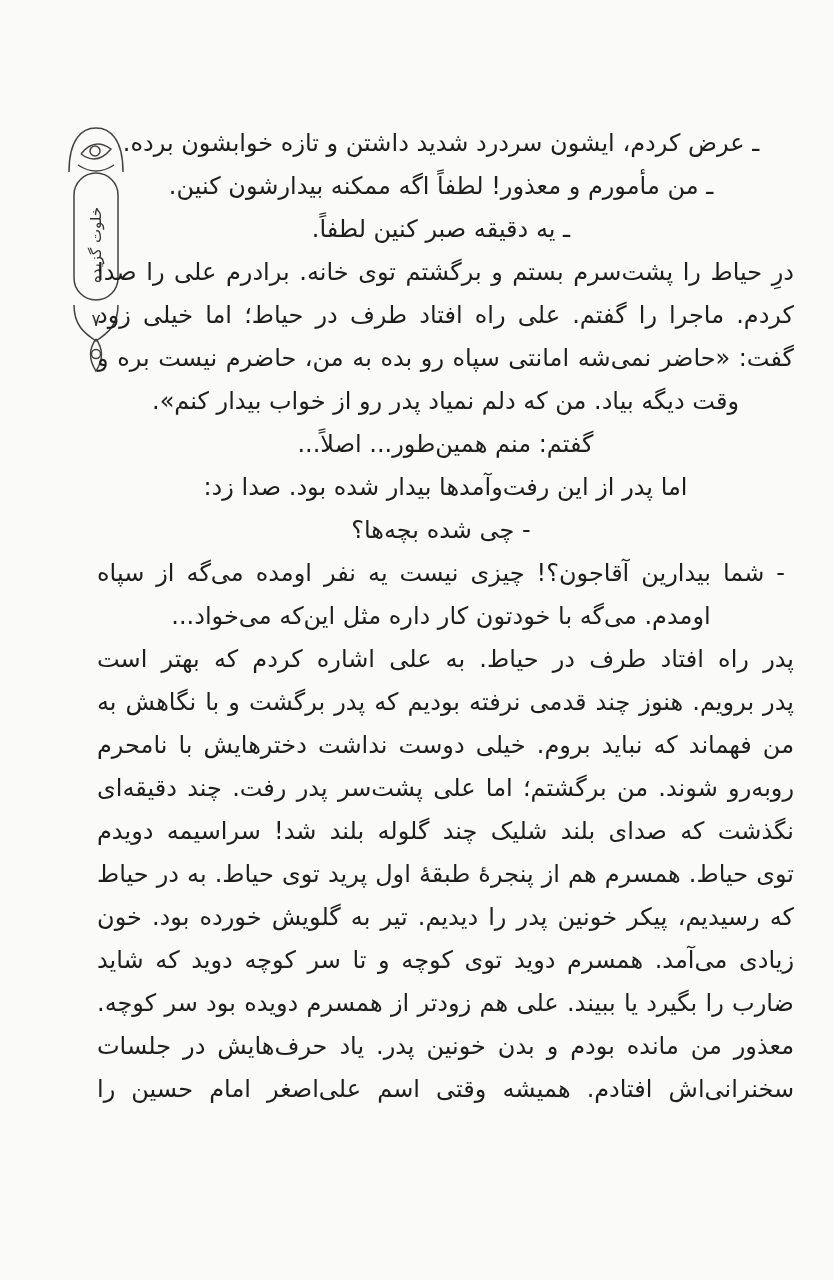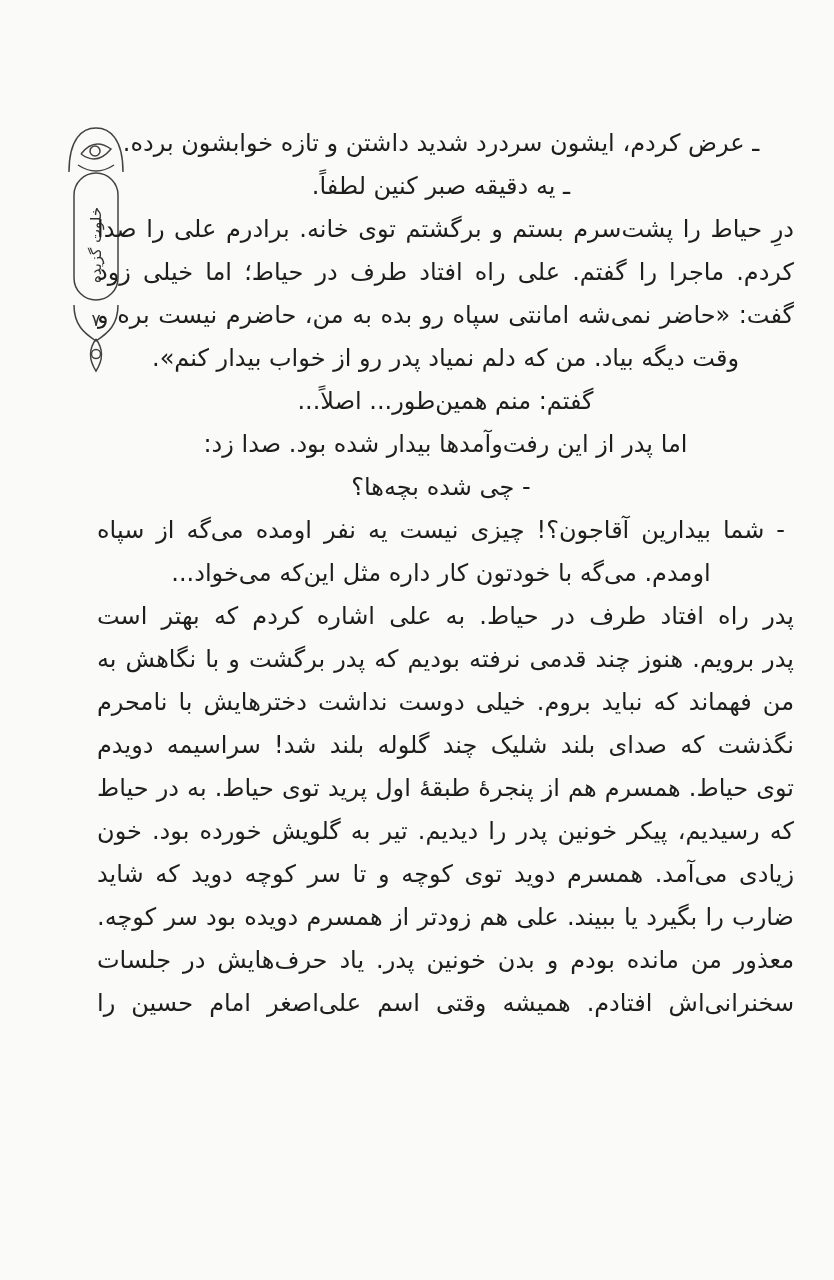--- a/index.html
+++ b/index.html
@@ -62,33 +62,35 @@
       <path d="M10,180 C10,200 20,208 32,216 C44,208 54,200 54,180"></path>
       <text class="num-text" x="32" y="201" text-anchor="middle">۷</text>
 
       <path d="M32,214 Q43,229 32,246 Q21,229 32,214"></path>
       <circle cx="32" cy="229" r="4.5"></circle>
     </svg>
   </div>
 
   <div class="text-block">
     <div class="line indent">ـ عرض کردم، ایشون سردرد شدید داشتن و تازه خوابشون برده.</div>
+    <div class="line indent">ـ من مأمورم و معذور! لطفاً اگه ممکنه بیدارشون کنین.</div>
     <div class="line indent">ـ یه دقیقه صبر کنین لطفاً.</div>
     <div class="line just">درِ حیاط را پشت‌سرم بستم و برگشتم توی خانه. برادرم علی را صدا</div>
     <div class="line just">کردم. ماجرا را گفتم. علی راه افتاد طرف در حیاط؛ اما خیلی زود برگشت.</div>
     <div class="line just">گفت: «حاضر نمی‌شه امانتی سپاه رو بده به من، حاضرم نیست بره و یه</div>
     <div class="line">وقت دیگه بیاد. من که دلم نمیاد پدر رو از خواب بیدار کنم».</div>
     <div class="line">گفتم: منم همین‌طور... اصلاً...</div>
     <div class="line">اما پدر از این رفت‌وآمدها بیدار شده بود. صدا زد:</div>
     <div class="line indent">- چی شده بچه‌ها؟</div>
     <div class="line indent just">- شما بیدارین آقاجون؟! چیزی نیست یه نفر اومده می‌گه از سپاه</div>
     <div class="line indent">اومدم. می‌گه با خودتون کار داره مثل این‌که می‌خواد...</div>
     <div class="line just">پدر راه افتاد طرف در حیاط. به علی اشاره کردم که بهتر است پشت‌سر</div>
     <div class="line just">پدر برویم. هنوز چند قدمی نرفته بودیم که پدر برگشت و با نگاهش به</div>
     <div class="line just">من فهماند که نباید بروم. خیلی دوست نداشت دخترهایش با نامحرم</div>
+    <div class="line just">روبه‌رو شوند. من برگشتم؛ اما علی پشت‌سر پدر رفت. چند دقیقه‌ای</div>
     <div class="line just">نگذشت که صدای بلند شلیک چند گلوله بلند شد! سراسیمه دویدم</div>
     <div class="line just">توی حیاط. همسرم هم از پنجرهٔ طبقهٔ اول پرید توی حیاط. به در حیاط</div>
     <div class="line just">که رسیدیم، پیکر خونین پدر را دیدیم. تیر به گلویش خورده بود. خون</div>
     <div class="line just">زیادی می‌آمد. همسرم دوید توی کوچه و تا سر کوچه دوید که شاید</div>
     <div class="line just">ضارب را بگیرد یا ببیند. علی هم زودتر از همسرم دویده بود سر کوچه.</div>
     <div class="line just">معذور من مانده بودم و بدن خونین پدر. یاد حرف‌هایش در جلسات</div>
     <div class="line just">سخنرانی‌اش افتادم. همیشه وقتی اسم علی‌اصغر امام حسین را</div>
   </div>
 
 </div>

